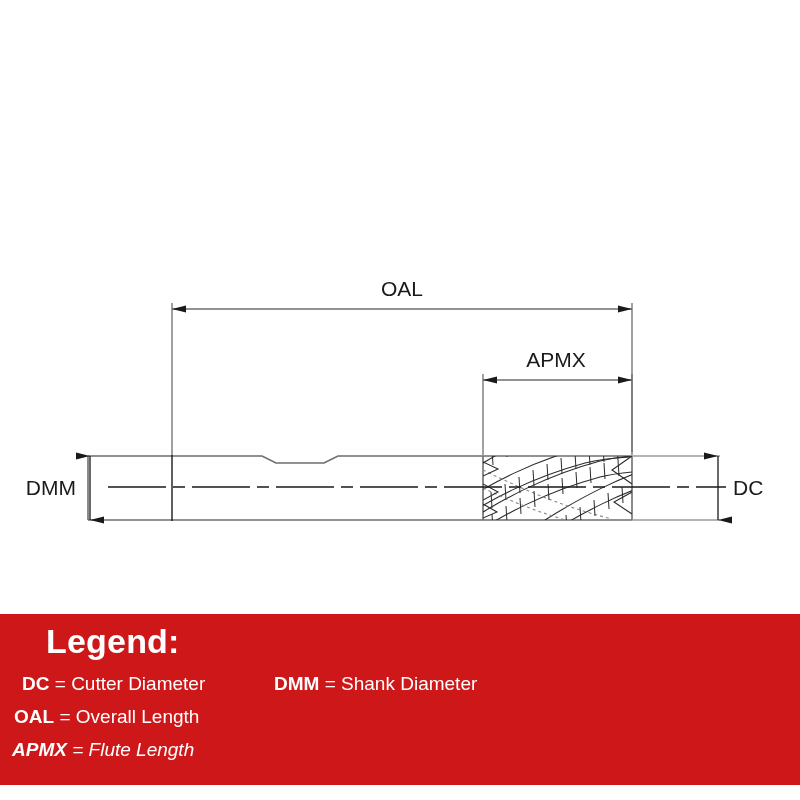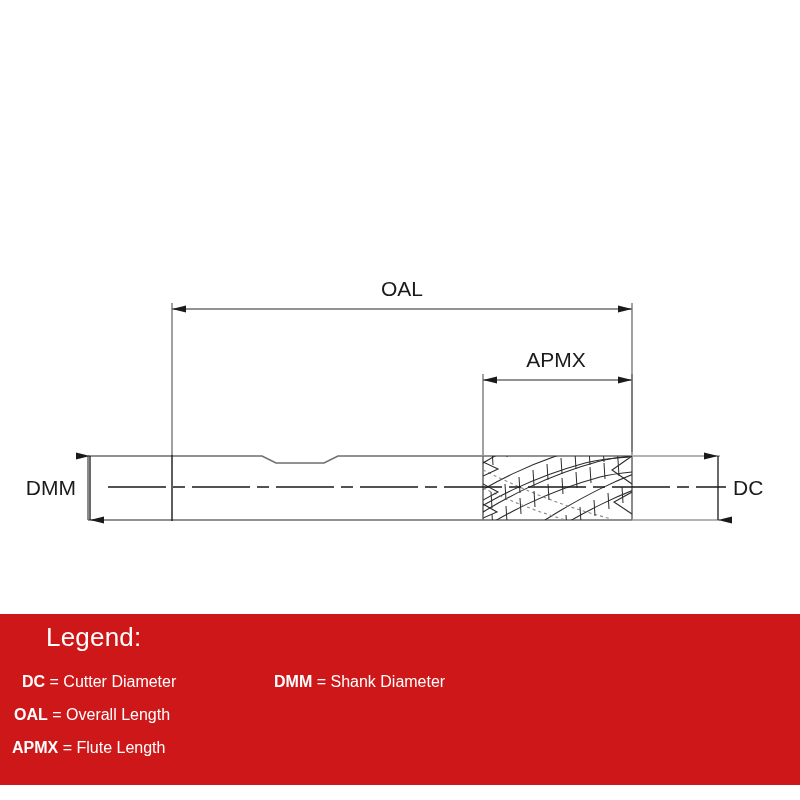--- a/index.html
+++ b/index.html
@@ -20,35 +20,35 @@
   
   #legend{
     position:absolute;left:0;top:614px;
     width:800px;height:171px;
     background:#ce1719;
     color:#ffffff;
     box-sizing:border-box;
   }
   #legend-title{
     position:absolute;left:46px;top:10px;
-    font-size:26px;font-weight:normal;letter-spacing:.2px;
+    font-size:34px;font-weight:bold;letter-spacing:.2px;
     color:#ffffff;line-height:1;
   }
   .legend-row{
     position:absolute;
-    font-size:16px;font-weight:normal;color:#ffffff;
+    font-size:19px;font-weight:normal;color:#ffffff;
     white-space:nowrap;line-height:1;
   }
   .legend-row .abbr{font-weight:bold;}
   .legend-row .eq{font-weight:normal;}
   .legend-row .desc{font-weight:normal;}
   #row-dc{left:22px;top:60px;}
   #row-dmm{left:274px;top:60px;}
   #row-oal{left:14px;top:93px;}
-  #row-apmx{left:12px;top:126px;}
+  #row-apmx{left:12px;top:126px;font-style:italic;}
 
   #legend-foot{
     position:absolute;left:0;top:785px;width:800px;height:15px;background:#ffffff;
   }
 
   .dim-text{font-family:"Liberation Sans", sans-serif;font-size:21px;fill:#1a1a1a;}
 </style>
 </head>
 <body>
 

